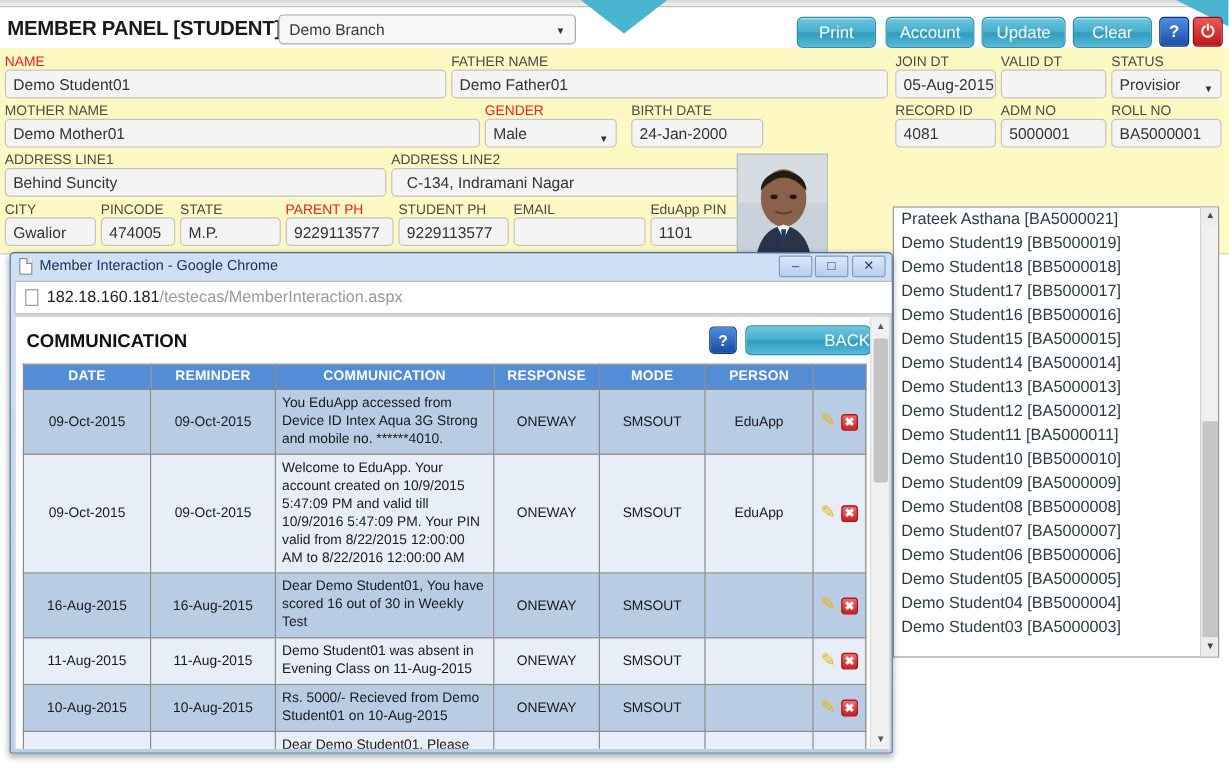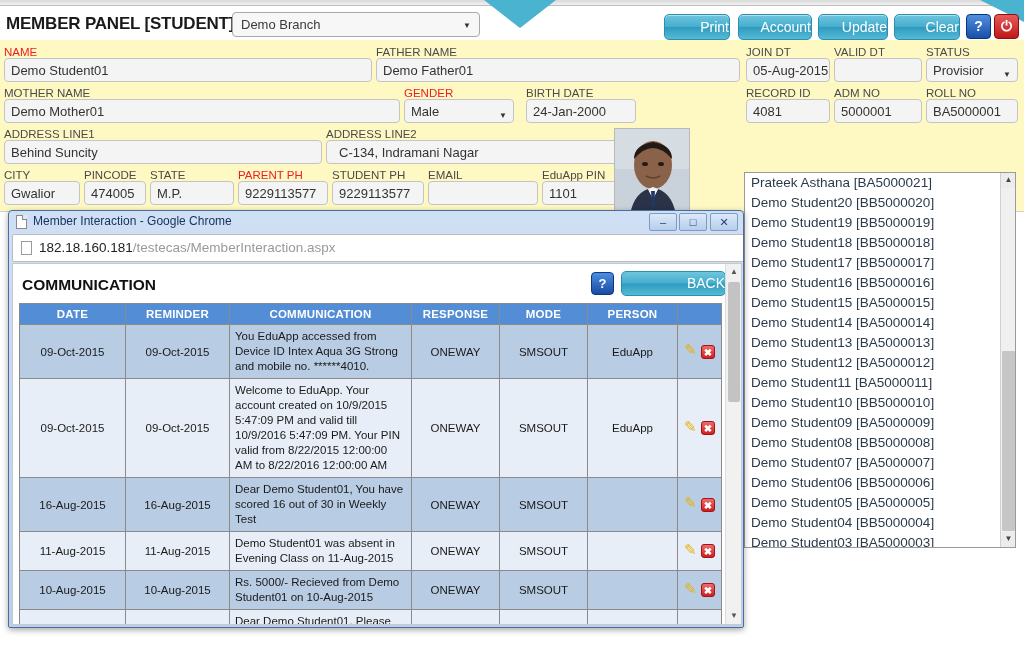--- a/index.html
+++ b/index.html
@@ -28,21 +28,21 @@
   .hdr { position: absolute; top: 6px; left: 0; width: 1024px; height: 34px; }
   .panel-title { position: absolute; left: 6px; top: 8px; font-size: 17px; font-weight: bold;
     color: #1a1a1a; letter-spacing: -0.2px; white-space: nowrap; }
   .branch-select { position: absolute; left: 232px; top: 6px; width: 248px; height: 25px;
     border: 1px solid #a9a9a9; border-radius: 4px; background: #f7f7f7;
     font-size: 13px; color: #3a3a3a; padding: 3px 6px; }
   .branch-select .cur { position: absolute; left: 8px; top: 4px; }
   .branch-select .arrow { position: absolute; right: 8px; top: 8px; font-size: 8px; color: #333; }
 
   .btn-tl { position: absolute; top: 8px; height: 26px; border-radius: 5px;
-    border: 1px solid #2d8fae; color: #fff; font-size: 14px; text-align: right;
+    border: 1px solid #2d8fae; color: #fff; font-size: 14px; text-align: center;
     line-height: 24px; cursor: pointer;
     background: linear-gradient(to bottom,#6fc6dd 0%, #45aece 48%, #2f9bbf 52%, #56bad6 100%);
     box-shadow: inset 0 1px 0 rgba(255,255,255,.45); }
   .icon-sq { position: absolute; top: 8px; width: 25px; height: 25px; border-radius: 4px;
     font-size: 14px; font-weight: bold; color: #fff; text-align: center; line-height: 23px;
     cursor: pointer; border: 1px solid #00387a; }
   .icon-help { background: linear-gradient(to bottom,#4f8fe0,#1b4fa8); left: 966px; }
   .icon-power { background: linear-gradient(to bottom,#e85a5a,#c01717); border-color:#8c0f0f; left: 994px; }
 
   
@@ -234,21 +234,20 @@
     <div class="minilbl" style="left:851px; top:136px;">Entry by &gt;</div>
     <div class="minival" style="left:880px; top:151px;">A1</div>
 
     <div class="minilbl" style="left:936px; top:136px;">Password &gt;</div>
     <div class="minival green" style="left:926px; top:151px;">BA5000001</div>
   </div>
 
   <div class="listbox">
     <div id="list-rows">
         <div class="listrow">Prateek Asthana [BA5000021]</div>
-        <div class="listrow">Demo Student20 [BB5000020]</div>
         <div class="listrow">Demo Student19 [BB5000019]</div>
         <div class="listrow">Demo Student18 [BB5000018]</div>
         <div class="listrow">Demo Student17 [BB5000017]</div>
         <div class="listrow">Demo Student16 [BB5000016]</div>
         <div class="listrow">Demo Student15 [BA5000015]</div>
         <div class="listrow">Demo Student14 [BA5000014]</div>
         <div class="listrow">Demo Student13 [BA5000013]</div>
         <div class="listrow">Demo Student12 [BA5000012]</div>
         <div class="listrow">Demo Student11 [BA5000011]</div>
         <div class="listrow">Demo Student10 [BB5000010]</div>

